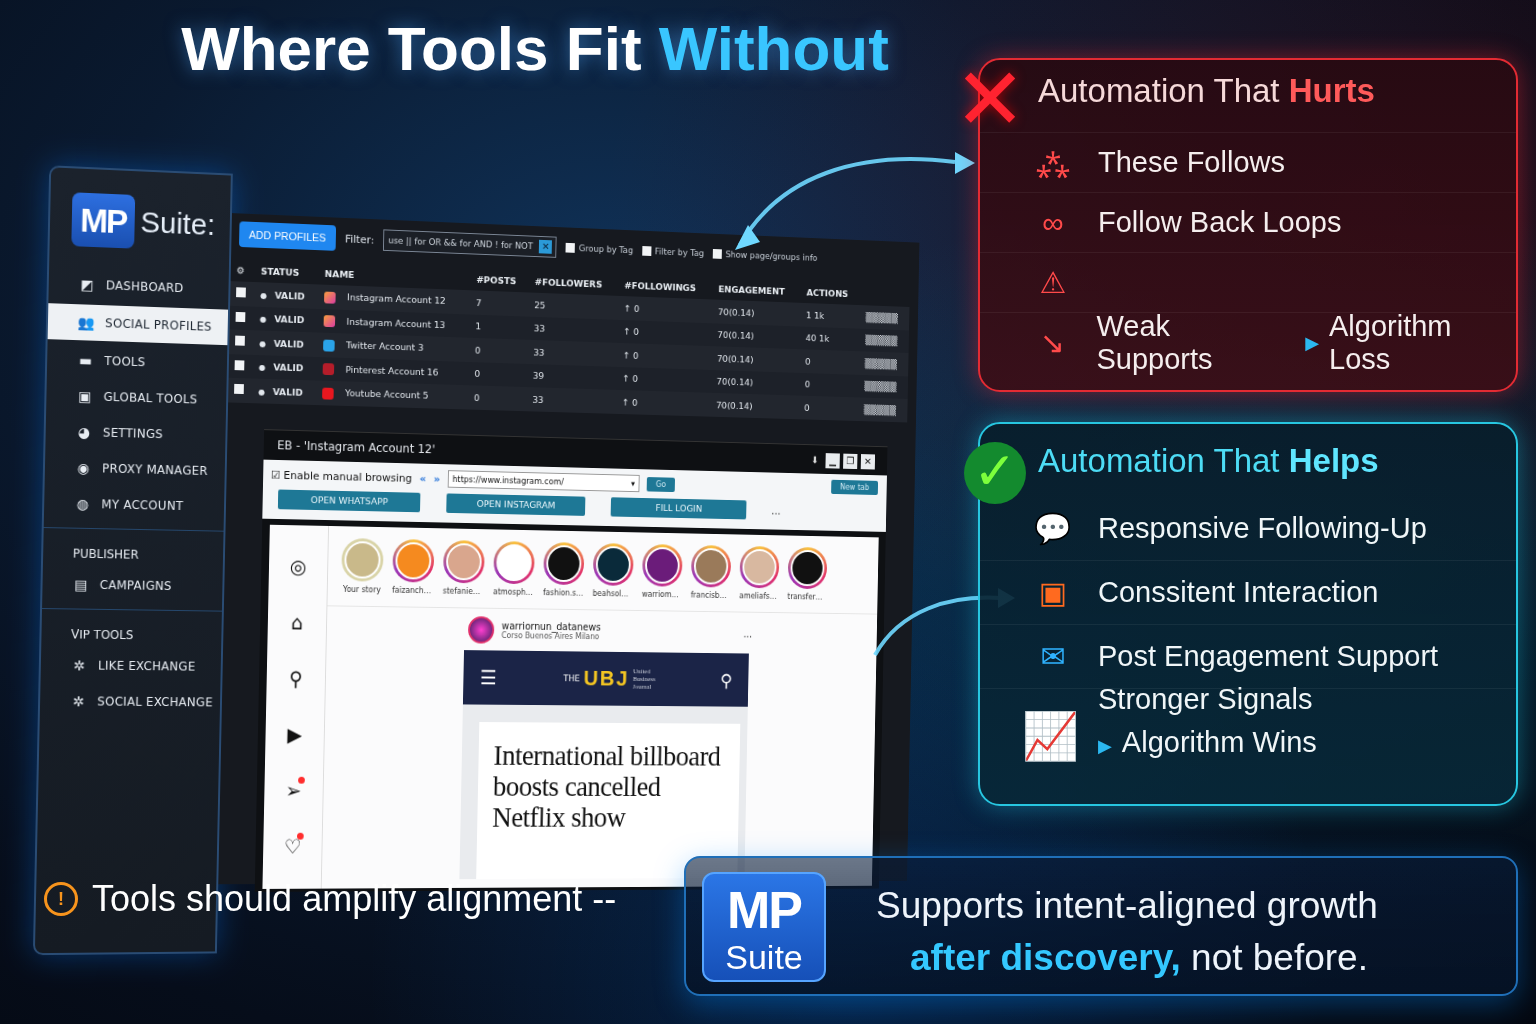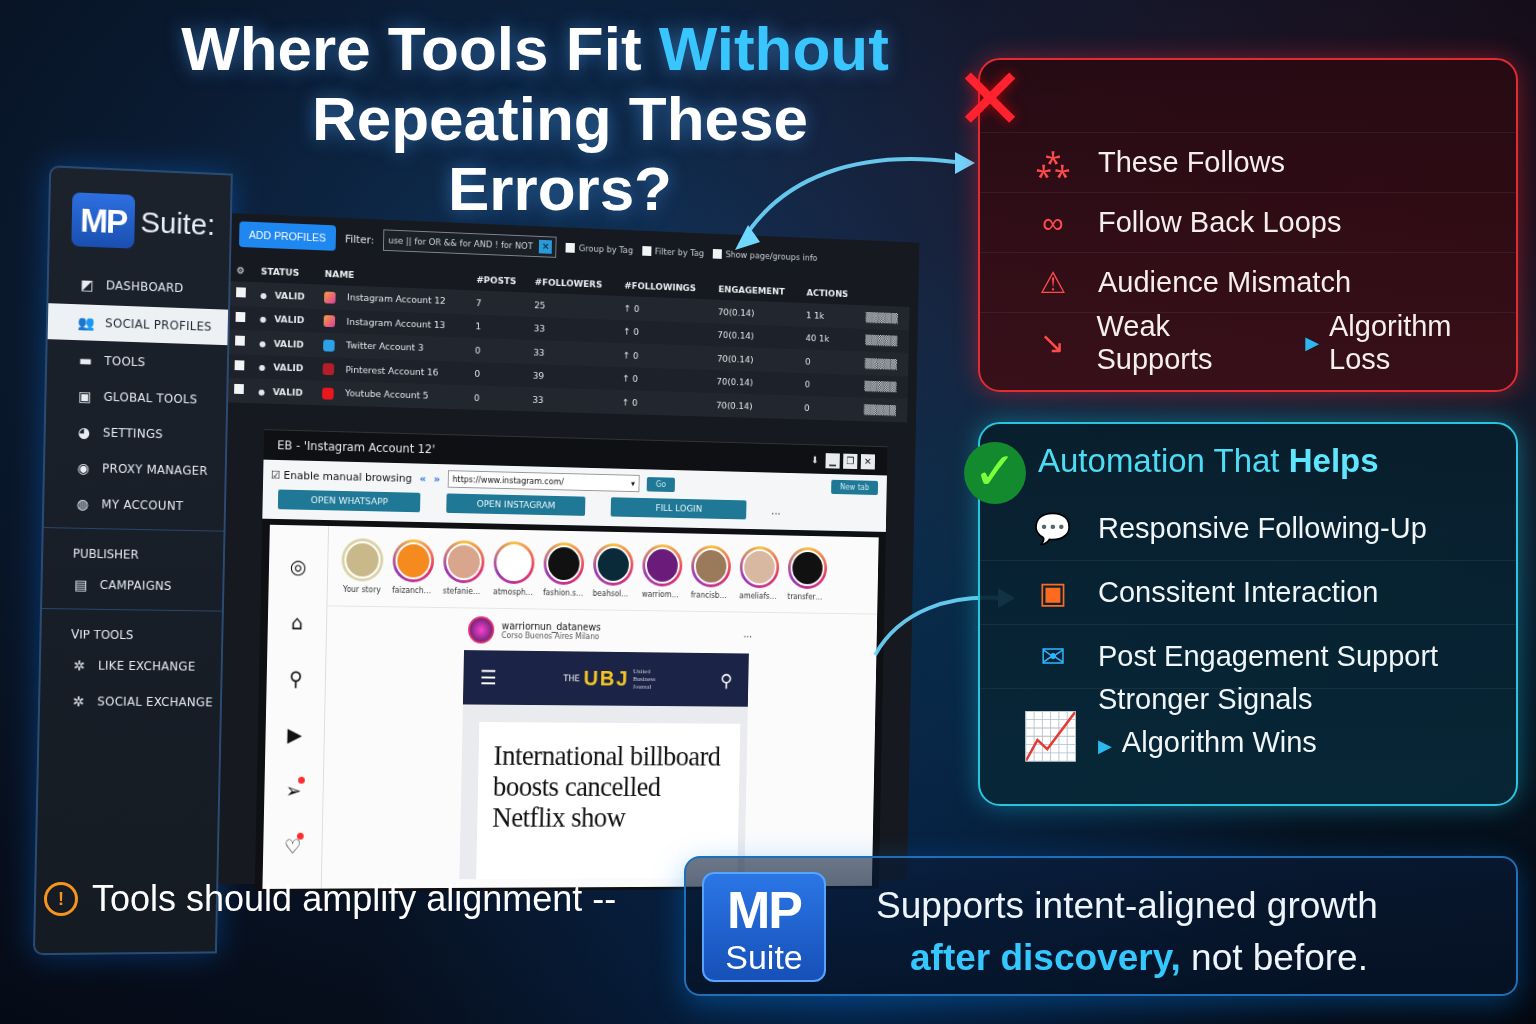--- a/index.html
+++ b/index.html
@@ -183,21 +183,20 @@
   .br-text b { color: #34c8ff; }
 </style>
 </head>
 <body>
 
 <div class="glow-bg"></div>
 
 <div class="headline">
   <span>Where Tools Fit</span>
   <span class="hl-accent">Without</span>
-  <span class="l2">Repeating These Errors?</span>
 </div>
 
 <div class="app">
   <div class="sidebar">
     <div class="logo">
       <div class="logo-box">MP</div>
       <div class="logo-suite">Suite:</div>
     </div>
     <div class="nav">
       <div class="nav-item">
@@ -475,32 +474,35 @@
 <svg class="arrow-svg" width="1536" height="1024">
   <path d="M740 245 C 780 175, 860 150, 955 162" stroke="#6fd8ff" stroke-width="4" fill="none" opacity="0.9"></path>
   <polygon points="955,152 975,163 955,174" fill="#6fd8ff"></polygon>
   <polygon points="735,250 748,225 760,242" fill="#6fd8ff"></polygon>
   <path d="M875 655 C 900 610, 950 595, 1000 598" stroke="#6fd8ff" stroke-width="4" fill="none" opacity="0.9"></path>
   <polygon points="998,588 1015,598 998,608" fill="#6fd8ff"></polygon>
 </svg>
 
 <div class="panel panel-hurts">
   <div class="big-x">✕</div>
+  <div class="panel-title">
+    <span>Automation That</span>
+    <b>Hurts</b>
+  </div>
   <div class="items">
     <div class="item">
         <span class="ico">⁂</span>
         <span>These Follows</span>
       </div>
     <div class="item">
         <span class="ico">∞</span>
         <span>Follow Back Loops</span>
       </div>
     <div class="item">
         <span class="ico">⚠</span>
-        <span>Audience Mismatch</span>
       </div>
     <div class="item">
         <span class="ico">↘</span>
         <span>Weak Supports</span>
         <span class="tri">▶</span>
         <span>Algorithm Loss</span>
       </div>
   </div>
 </div>
 

